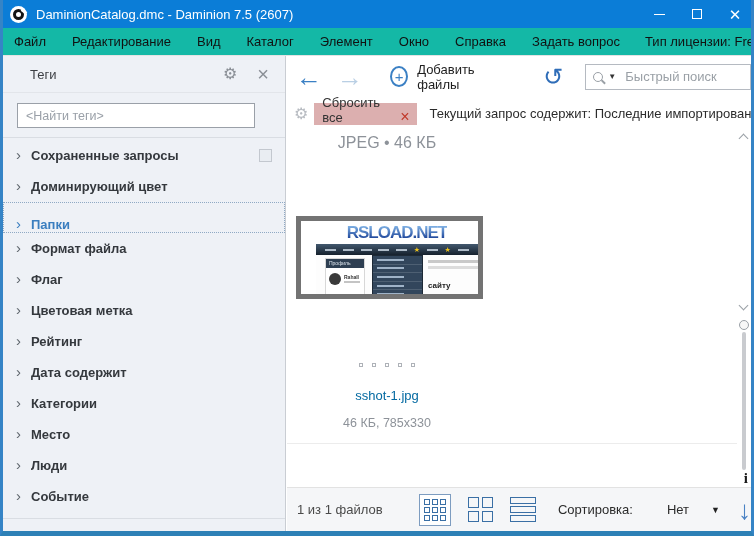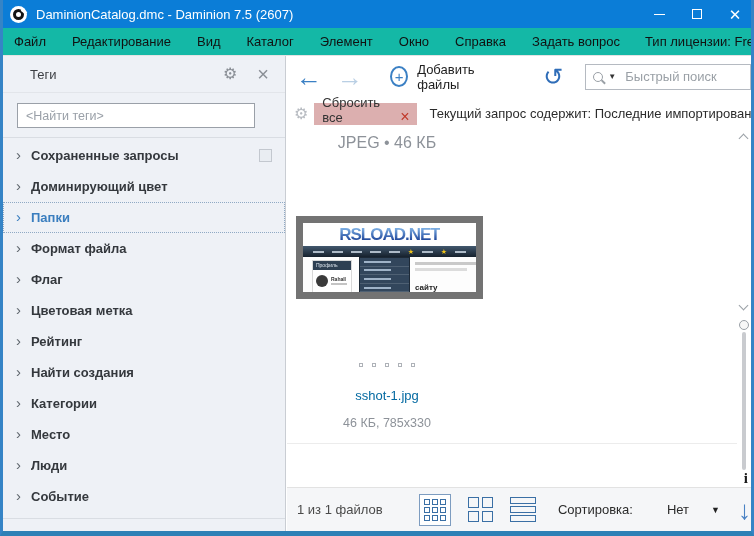--- a/index.html
+++ b/index.html
@@ -46,21 +46,21 @@
   .tag-search-wrap { padding:10px 30px 9px 14px; border-bottom:1px solid #d9dde3; }
   .tag-search { width:100%; height:25px; border:1px solid #9aa0a8; background:#fff;
                 padding:0 8px; font-family:inherit; font-size:12.5px; color:#3c3f44; }
   .tag-search::placeholder { color:#9aa0a8; }
   .tag-list { padding-top:2px; }
   .tag-item { height:31px; display:flex; align-items:center; padding:0 12px;
               font-weight:bold; color:#34383d; border:1px solid transparent; }
   .tag-item .chev { font-weight:normal; color:#5f666d; font-size:15px; margin-right:10px;
                     line-height:1; position:relative; top:-1px; }
   .tag-item .chev::before { content:"\203A"; }
-  .tag-item.selected { color:#3a7ebf; border:1px dotted #8fa9c4; }
+  .tag-item.selected { color:#3a7ebf; border:1px dotted #8fa9c4;align-items:flex-end; }
   .tag-item.selected .chev { color:#3a7ebf; }
   .tag-checkbox { width:13px; height:13px; border:1px solid #c3c8cf; background:#e9edf2; margin-left:auto; }
   .sidebar-footer { position:absolute; left:0; right:0; bottom:0; height:13px;
                     border-top:1px solid #d9dde3; }
   
   .main { position:absolute; left:287px; top:56px; right:3px; bottom:5px; background:#fff; }
   .main-toolbar { height:41px; display:flex; align-items:center; }
   .nav-back { color:#3b80c4; font-size:26px; line-height:1; margin-left:9px; }
   .nav-fwd  { color:#b9cfe4; font-size:26px; line-height:1; margin-left:15px; }
   .add-files { display:flex; align-items:center; gap:9px; margin-left:27px; }
@@ -88,21 +88,21 @@
                   color:#8d9299; font-size:16px; }
   .row-line { position:absolute; left:0; right:14px; top:387px; border-top:1px solid #ececec; }
   .dots { position:absolute; left:0; top:307px; width:200px; display:flex; gap:9px;
           justify-content:center; }
   .dot { width:4px; height:4px; border:1px solid #aeb2b8; background:#fff; }
   .filename { position:absolute; left:0; top:325px; width:200px; text-align:center; color:#0369a1;margin-top:7px; }
   .fileinfo { position:absolute; left:0; top:360px; width:200px; text-align:center;
               color:#8d9299; font-size:12.5px; }
   
   .thumb { position:absolute; left:9px; top:160px; width:187px; height:83px;
-           background:#fff; border:7px solid #737373; overflow:hidden; }
+           background:#fff; border:5px solid #737373; overflow:hidden;padding-left:15px; }
   .site-logo { height:23px; display:flex; align-items:center; justify-content:center; background:#fff; }
   .site-logo-text { font-weight:bold; font-size:17px; letter-spacing:-1px;
                     background:linear-gradient(#86b9ea 10%, #0a2f8a 90%);
                     -webkit-background-clip:text; background-clip:text; color:transparent; }
   .site-nav { height:11px; background:linear-gradient(#42586e,#16212d);
               display:flex; align-items:center; justify-content:space-around; padding:0 6px; }
   .nav-dash { width:11px; height:2px; background:#aebbc8; }
   .nav-star { color:#f0c419; font-size:7px; line-height:1; }
   .site-body { position:relative; height:48px; background:#fdfdfd; }
   .site-panel { position:absolute; left:9px; top:3px; width:40px; height:42px;
@@ -218,21 +218,21 @@
     <div class="tag-item">
       <span class="chev"></span>
       <span>Цветовая метка</span>
     </div>
     <div class="tag-item">
       <span class="chev"></span>
       <span>Рейтинг</span>
     </div>
     <div class="tag-item">
       <span class="chev"></span>
-      <span>Найти создания</span>
+      <span>Дата содержит</span>
     </div>
     <div class="tag-item">
       <span class="chev"></span>
       <span>Категории</span>
     </div>
     <div class="tag-item">
       <span class="chev"></span>
       <span>Место</span>
     </div>
     <div class="tag-item">

